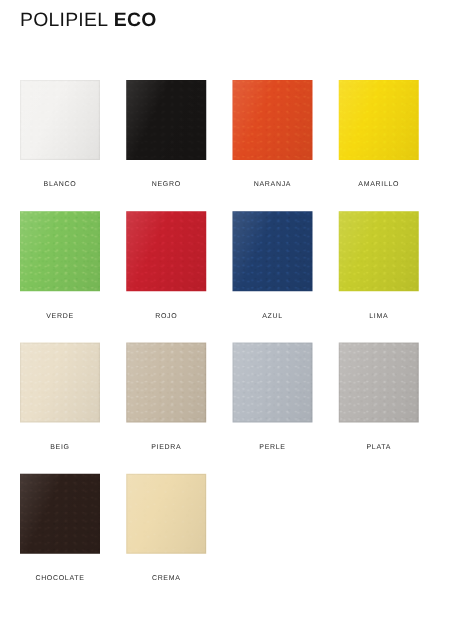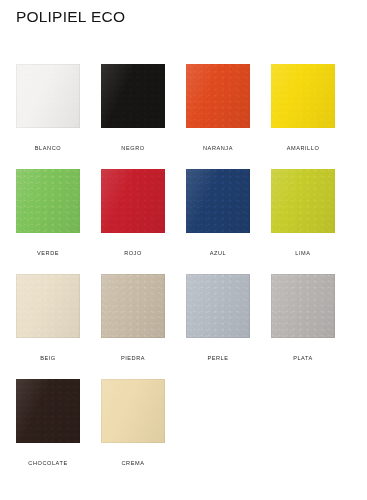--- a/index.html
+++ b/index.html
@@ -26,21 +26,21 @@
   .title-bar {
     position: absolute;
     left: 16px;
     top: 8px;
     font-size: 15.5px;
     color: #141414;
     letter-spacing: 0.2px;
     white-space: nowrap;
   }
   .title-regular { font-weight: 400; }
-  .title-bold { font-weight: 400; }
+  .title-bold { font-weight: 700; }
 
   
   .grid {
     position: absolute;
     left: 16px;
     top: 64px;
     width: 340px;
   }
   .row {
     display: flex;

